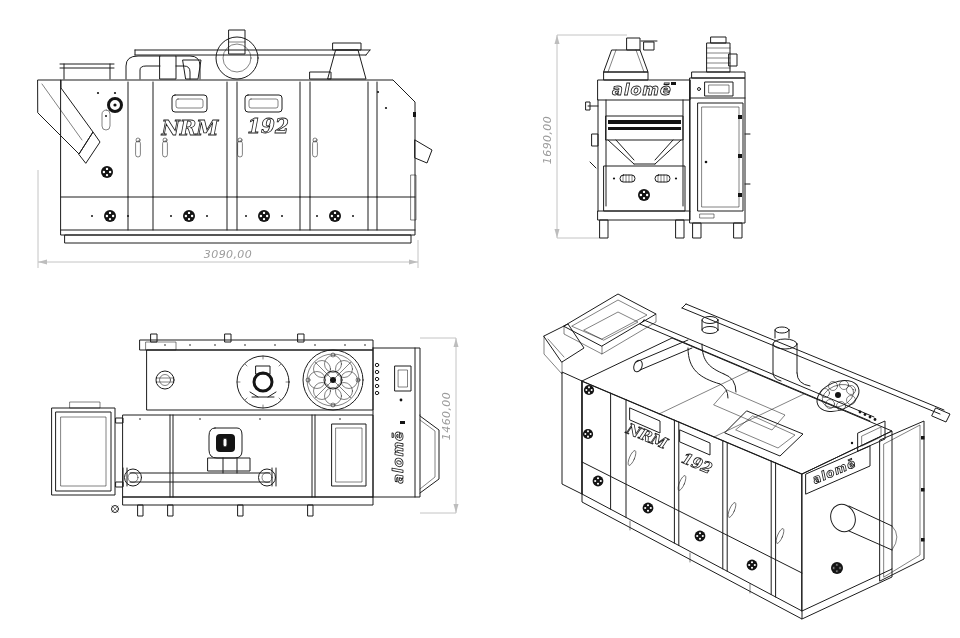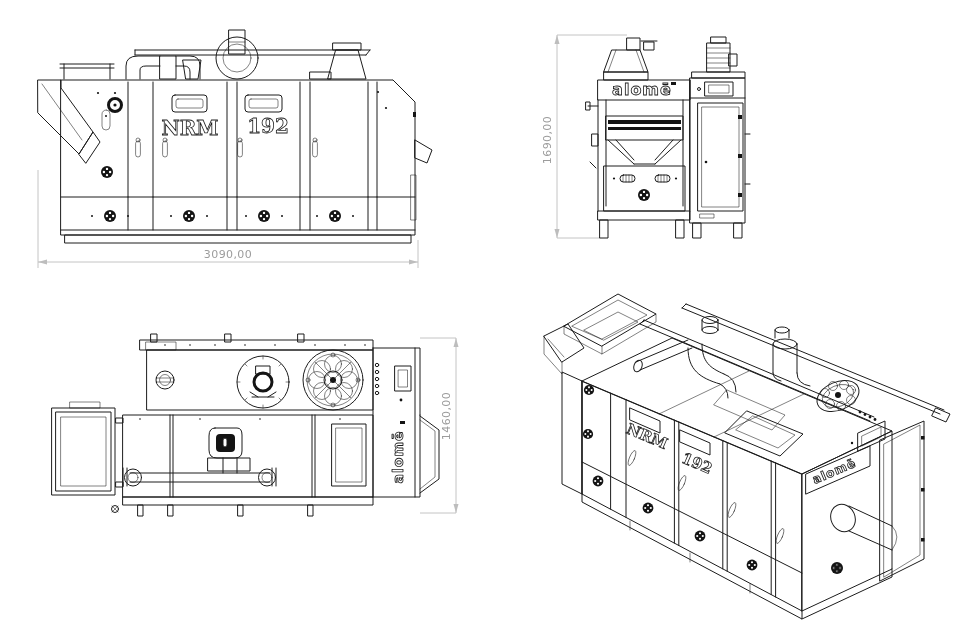--- a/index.html
+++ b/index.html
@@ -1,18 +1,18 @@
 <!DOCTYPE html>
 <html><head>
 <meta charset="utf-8">
 <style>
   html,body{margin:0;padding:0;background:#ffffff;}
   #canvas{position:relative;width:960px;height:638px;background:#ffffff;overflow:hidden;
           font-family:"DejaVu Sans",sans-serif;}
-  .view{position:absolute;}
+  .view{position:absolute;font-style:italic;}
   
   .ln{stroke:#1c1c1c;fill:none;stroke-width:1;stroke-linecap:round;stroke-linejoin:round;}
   .thin{stroke-width:.55;}
   .dk{fill:#141414;stroke:none;}
   
   .dim{stroke:#bdbdbd;stroke-width:.9;fill:none;}
   .dimfill{fill:#bdbdbd;stroke:none;}
   .dimtxt{fill:#9c9c9c;font-family:"DejaVu Sans",sans-serif;font-size:11px;letter-spacing:.4px;}
   
   .outtxt{fill:#ffffff;stroke:#1c1c1c;stroke-width:.8;font-family:"DejaVu Serif",serif;

